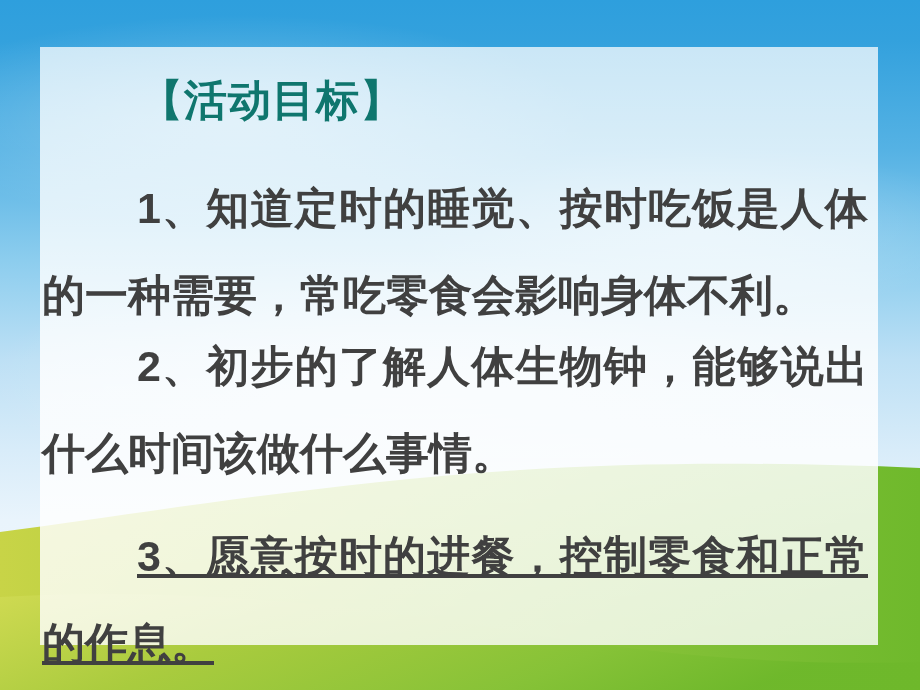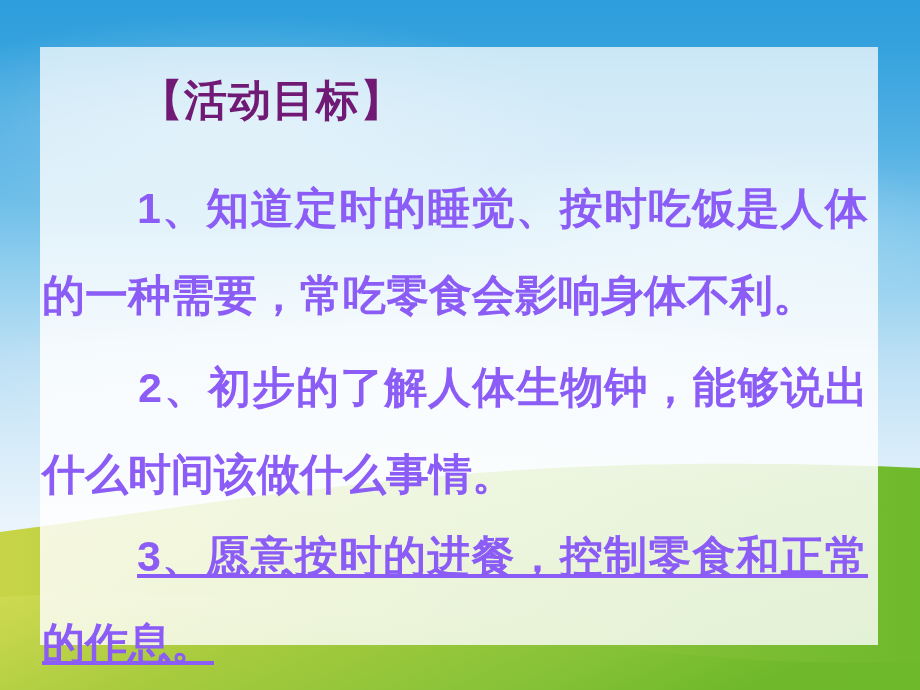--- a/index.html
+++ b/index.html
@@ -69,43 +69,43 @@
     height: 598px;
     box-sizing: border-box;
     padding: 0;
   }
   .slide-title {
     position: absolute;
     left: 100px;
     top: 28px;
     font-size: 43px;
     font-weight: bold;
-    color: #701a75;
+    color: #0f766e;
     letter-spacing: 1px;
     white-space: nowrap;
     line-height: 1.18;
   }
   .para {
     position: absolute;
     left: 0px;
     width: 838px;
     font-size: 43px;
     font-weight: bold;
-    color: #8b5cf6;
+    color: #404040;
     line-height: 87px;
     text-indent: 95px;
     padding-left: 2px;
     padding-right: 10px;
     box-sizing: border-box;
     letter-spacing: 0px;
     text-align: justify;
     text-justify: inter-character;
   }
   .para-1 { top: 118px; }
-  .para-2 { top: 300px; font-family: Liberation Mono, monospace; }
+  .para-2 { top: 276px; }
   .para-3 { top: 466px; text-decoration: underline; }
 </style>
 </head>
 <body>
 
 <div id="slide">
 
   <div class="bg-sky"></div>
   <div class="bg-sky-haze"></div>
 

